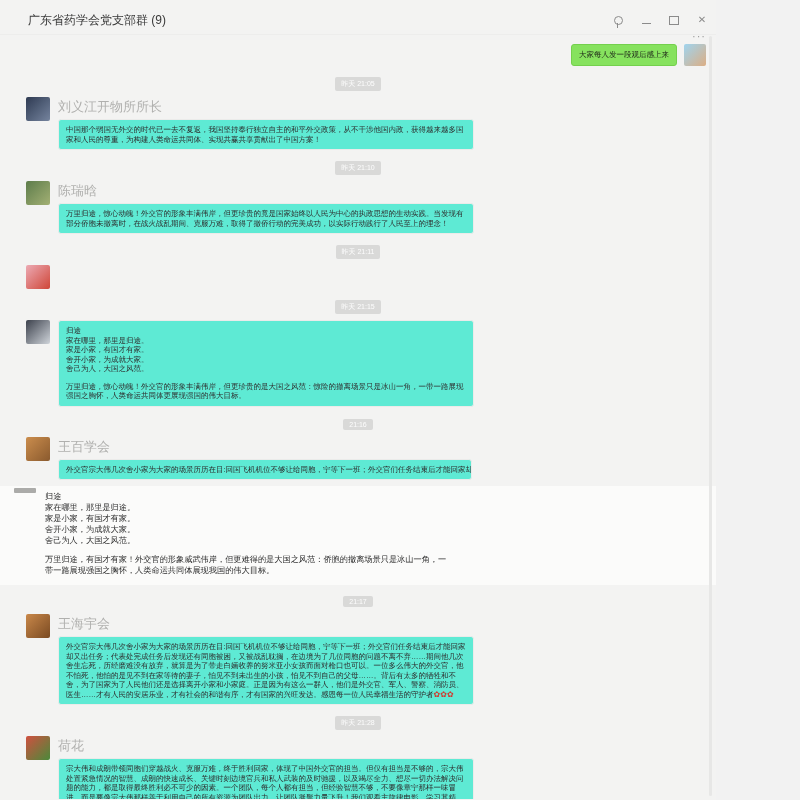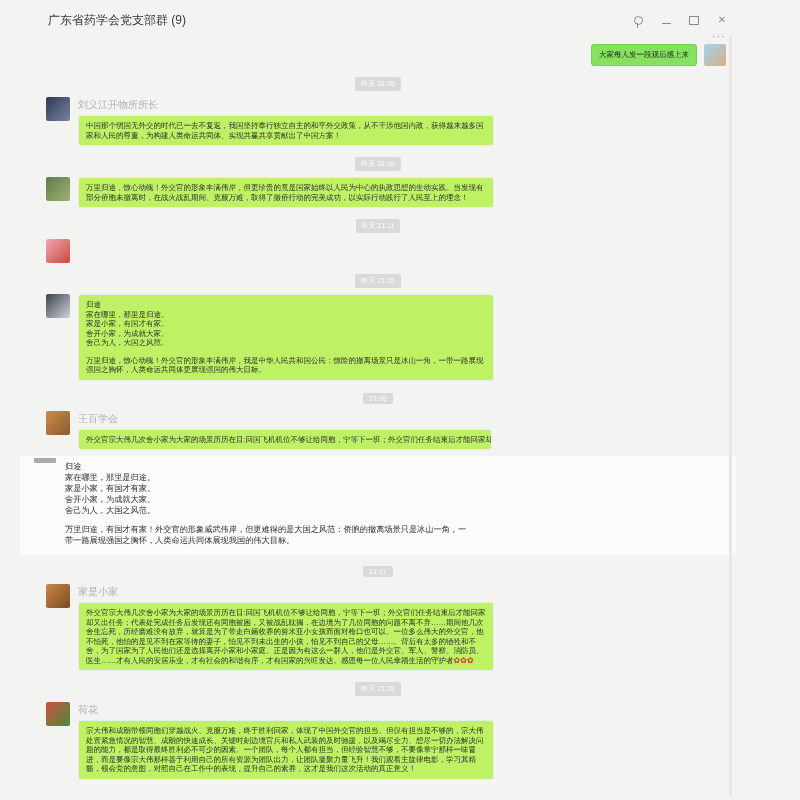--- a/index.html
+++ b/index.html
@@ -1,40 +1,40 @@
 <!DOCTYPE html>
 <html style="--green: #86e25e;"><head>
 <meta charset="utf-8">
 <style>
   html,body{margin:0;padding:0;}
   body{width:800px;height:800px;overflow:hidden;background:#f2f2f2;
        font-family:"Liberation Sans","DejaVu Sans",sans-serif;}
-  .win{position:relative;width:716px;height:800px;background:#f3f3f2;padding-left:20px;}
+  .win{position:relative;width:716px;height:800px;background:#f3f3f2;}
   
   .titlebar{height:34px;position:relative;border-bottom:1px solid #ededec;}
   .title{position:absolute;left:28px;top:12px;font-size:12px;color:#3a3a3a;}
   .controls{position:absolute;right:8px;top:14px;display:flex;gap:16px;align-items:center;}
   .ctl{width:12px;height:12px;display:flex;align-items:center;justify-content:center;
        color:#8b8b8b;font-size:10px;line-height:1;cursor:default;}
   .pin-c{width:7px;height:7px;border:1px solid #8b8b8b;border-radius:50%;position:relative;}
   .pin-c::after{content:"";position:absolute;left:2px;top:6px;width:1px;height:5px;background:#8b8b8b;}
   .min-b{width:9px;height:1px;background:#8b8b8b;margin-top:6px;}
   .max-b{width:8px;height:7px;border:1px solid #8b8b8b;}
   .more{position:absolute;right:10px;top:30px;font-size:11px;color:#9a9a9a;letter-spacing:1px;}
   
   .chat{position:relative;height:760px;overflow:hidden;padding-top:4px;}
   .time{text-align:center;margin:5px 0 6px;}
   .time span{display:inline-block;background:#d9d9d8;color:#fdfdfd;font-size:7px;
              padding:2px 6px;border-radius:2px;}
   .row-in{display:flex;align-items:flex-start;margin:0 0 6px 26px;}
   .row-out{display:flex;justify-content:flex-end;align-items:flex-start;margin:5px 10px 6px 0;}
   .avatar{width:24px;height:24px;border-radius:2px;flex:none;margin-right:8px;}
   .row-out .avatar{width:22px;height:22px;margin:0 0 0 7px;}
-  .name{font-size:10px;color:#b0b0ae;margin:1px 0 3px;}
-  .bubble{background:#bef264;border:1px solid #ebebea;border-radius:3px;padding:5px 7px;
+  .name{font-size:13px;color:#b0b0ae;margin:1px 0 3px;}
+  .bubble{background:#5eead4;border:1px solid #ebebea;border-radius:3px;padding:5px 7px;
           font-size:7.5px;line-height:9.5px;color:#2d2d2d;max-width:400px;
           word-break:break-all;}
   .bubble.out{background:var(--green,#86e25e);border-color:#74d04d;color:#202a1a;font-family:Liberation Serif, serif;}
   .clip{width:398px;white-space:nowrap;overflow:hidden;}
   .spacer{height:8px;}
   .rose{color:#d0392e;font-size:8px;}
   
   .panel{position:relative;background:#fbfbfa;width:768px;box-sizing:border-box;
          padding:5px 0 9px 45px;margin:0 0 2px 0;}
   .panel .ptext{font-size:8.2px;line-height:11px;color:#2d2d2d;max-width:408px;word-break:break-all;}
@@ -71,39 +71,40 @@
         <div class="avatar" style="background-image: linear-gradient(135deg, rgb(46, 58, 82) 0%, rgb(117, 132, 158) 100%);"></div>
         <div>
           <div class="name">刘义江开物所所长</div>
           <div class="bubble">中国那个弱国无外交的时代已一去不复返，我国坚持奉行独立自主的和平外交政策，从不干涉他国内政，获得越来越多国家和人民的尊重，为构建人类命运共同体、实现共赢共享贡献出了中国方案！</div>
         </div>
       </div>
       <div class="time"><span>昨天 21:10</span></div>
       <div class="row-in">
         <div class="avatar" style="background-image: linear-gradient(135deg, rgb(93, 124, 75) 0%, rgb(163, 176, 116) 100%);"></div>
         <div>
+          <div class="name">陈瑞晗</div>
           <div class="bubble">万里归途，惊心动魄！外交官的形象丰满伟岸，但更珍贵的竟是国家始终以人民为中心的执政思想的生动实践。当发现有部分侨胞未撤离时，在战火战乱期间、克服万难，取得了撤侨行动的完美成功，以实际行动践行了人民至上的理念！</div>
         </div>
       </div>
       <div class="time"><span>昨天 21:11</span></div>
       <div class="row-in">
         <div class="avatar" style="background-image: linear-gradient(135deg, rgb(236, 170, 180) 0%, rgb(207, 70, 56) 100%);"></div>
       </div>
       <div class="time"><span>昨天 21:15</span></div>
       <div class="row-in">
         <div class="avatar" style="background-image: linear-gradient(135deg, rgb(60, 65, 76) 0%, rgb(207, 212, 218) 100%);"></div>
         <div>
           <div class="bubble">
             <div>归途</div>
             <div>家在哪里，那里是归途。</div>
             <div>家是小家，有国才有家。</div>
             <div>舍开小家，为成就大家。</div>
             <div>舍己为人，大国之风范。</div>
             <div class="spacer"></div>
-            <div>万里归途，惊心动魄！外交官的形象丰满伟岸，我是中华人民共和国公民：惊险的撤离场景只是冰山一角，一带一路展现强国之胸怀，人类命运共同体更展现强国的伟大目标。</div>
+            <div>万里归途，惊心动魄！外交官的形象丰满伟岸，但更珍贵的是大国之风范：惊险的撤离场景只是冰山一角，一带一路展现强国之胸怀，人类命运共同体更展现强国的伟大目标。</div>
           </div>
         </div>
       </div>
       <div class="time"><span>21:16</span></div>
       <div class="row-in">
         <div class="avatar" style="background-image: linear-gradient(135deg, rgb(203, 141, 77) 0%, rgb(138, 90, 46) 100%);"></div>
         <div>
           <div class="name">王百学会</div>
           <div class="bubble clip">外交官宗大伟几次舍小家为大家的场景历历在目:回国飞机机位不够让给同胞，宁等下一班；外交官们任务结束后才能回家却又出任务，代表处完</div>
         </div>
@@ -117,21 +118,21 @@
           <div>舍开小家，为成就大家。</div>
           <div>舍己为人，大国之风范。</div>
           <div class="spacer"></div>
           <div>万里归途，有国才有家！外交官的形象威武伟岸，但更难得的是大国之风范：侨胞的撤离场景只是冰山一角，一带一路展现强国之胸怀，人类命运共同体展现我国的伟大目标。</div>
         </div>
       </div>
       <div class="time"><span>21:17</span></div>
       <div class="row-in">
         <div class="avatar" style="background-image: linear-gradient(135deg, rgb(201, 136, 74) 0%, rgb(122, 74, 34) 100%);"></div>
         <div>
-          <div class="name">家是小家</div>
+          <div class="name">王海宇会</div>
           <div class="bubble">外交官宗大伟几次舍小家为大家的场景历历在目:回国飞机机位不够让给同胞，宁等下一班；外交官们任务结束后才能回家却又出任务；代表处完成任务后发现还有同胞被困，又被战乱耽搁，在边境为了几位同胞的问题不离不弃……期间他几次舍生忘死，历经磨难没有放弃，就算是为了带走白婳收养的努米亚小女孩而面对枪口也可以。一位多么伟大的外交官，他不怕死，他怕的是见不到在家等待的妻子，怕见不到未出生的小孩，怕见不到自己的父母……。背后有太多的牺牲和不舍，为了国家为了人民他们还是选择离开小家和小家庭。正是因为有这么一群人，他们是外交官、军人、警察、消防员、医生……才有人民的安居乐业，才有社会的和谐有序，才有国家的兴旺发达。感恩每一位人民幸福生活的守护者<span class="rose">✿</span><span class="rose">✿</span><span class="rose">✿</span></div>
         </div>
       </div>
       <div class="time"><span>昨天 21:28</span></div>
       <div class="row-in">
         <div class="avatar" style="background-image: linear-gradient(135deg, rgb(208, 80, 64) 0%, rgb(74, 138, 58) 100%);"></div>
         <div>
           <div class="name">荷花</div>
           <div class="bubble">宗大伟和成朗带领同胞们穿越战火、克服万难，终于胜利回家，体现了中国外交官的担当。但仅有担当是不够的，宗大伟处置紧急情况的智慧、成朗的快速成长、关键时刻边境官兵和私人武装的及时驰援，以及竭尽全力、想尽一切办法解决问题的能力，都是取得最终胜利必不可少的因素。一个团队，每个人都有担当，但经验智慧不够，不要像章宁那样一味冒进，而是要像宗大伟那样善于利用自己的所有资源为团队出力，让团队凝聚力量飞升！我们观看主旋律电影，学习其精髓，领会党的意图，对照自己在工作中的表现，提升自己的素养，这才是我们这次活动的真正意义！</div>
         </div>

